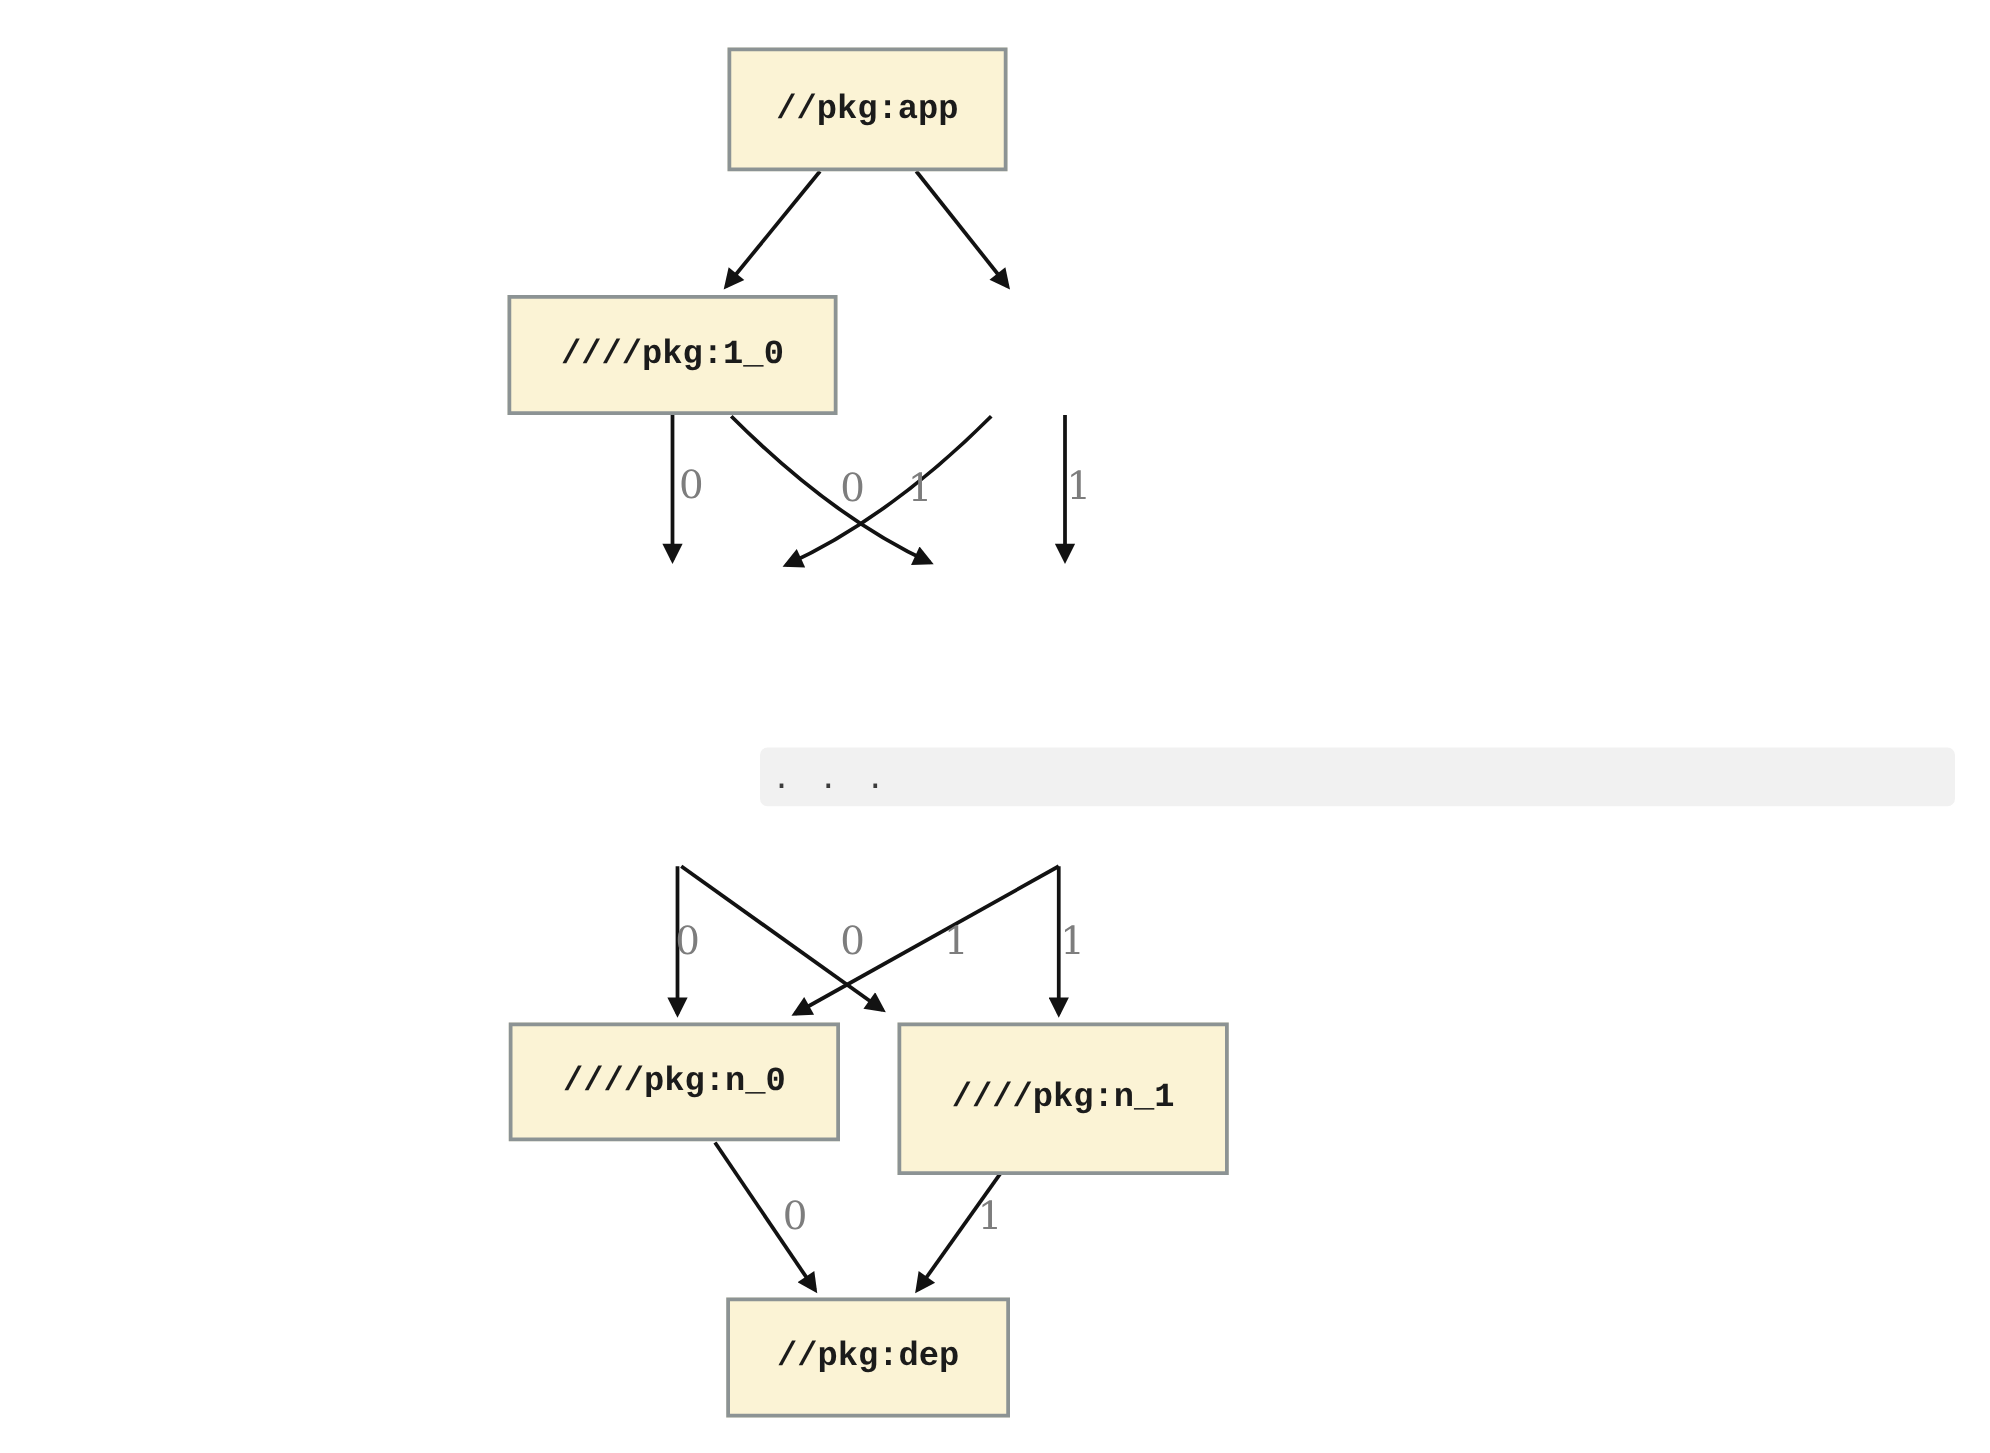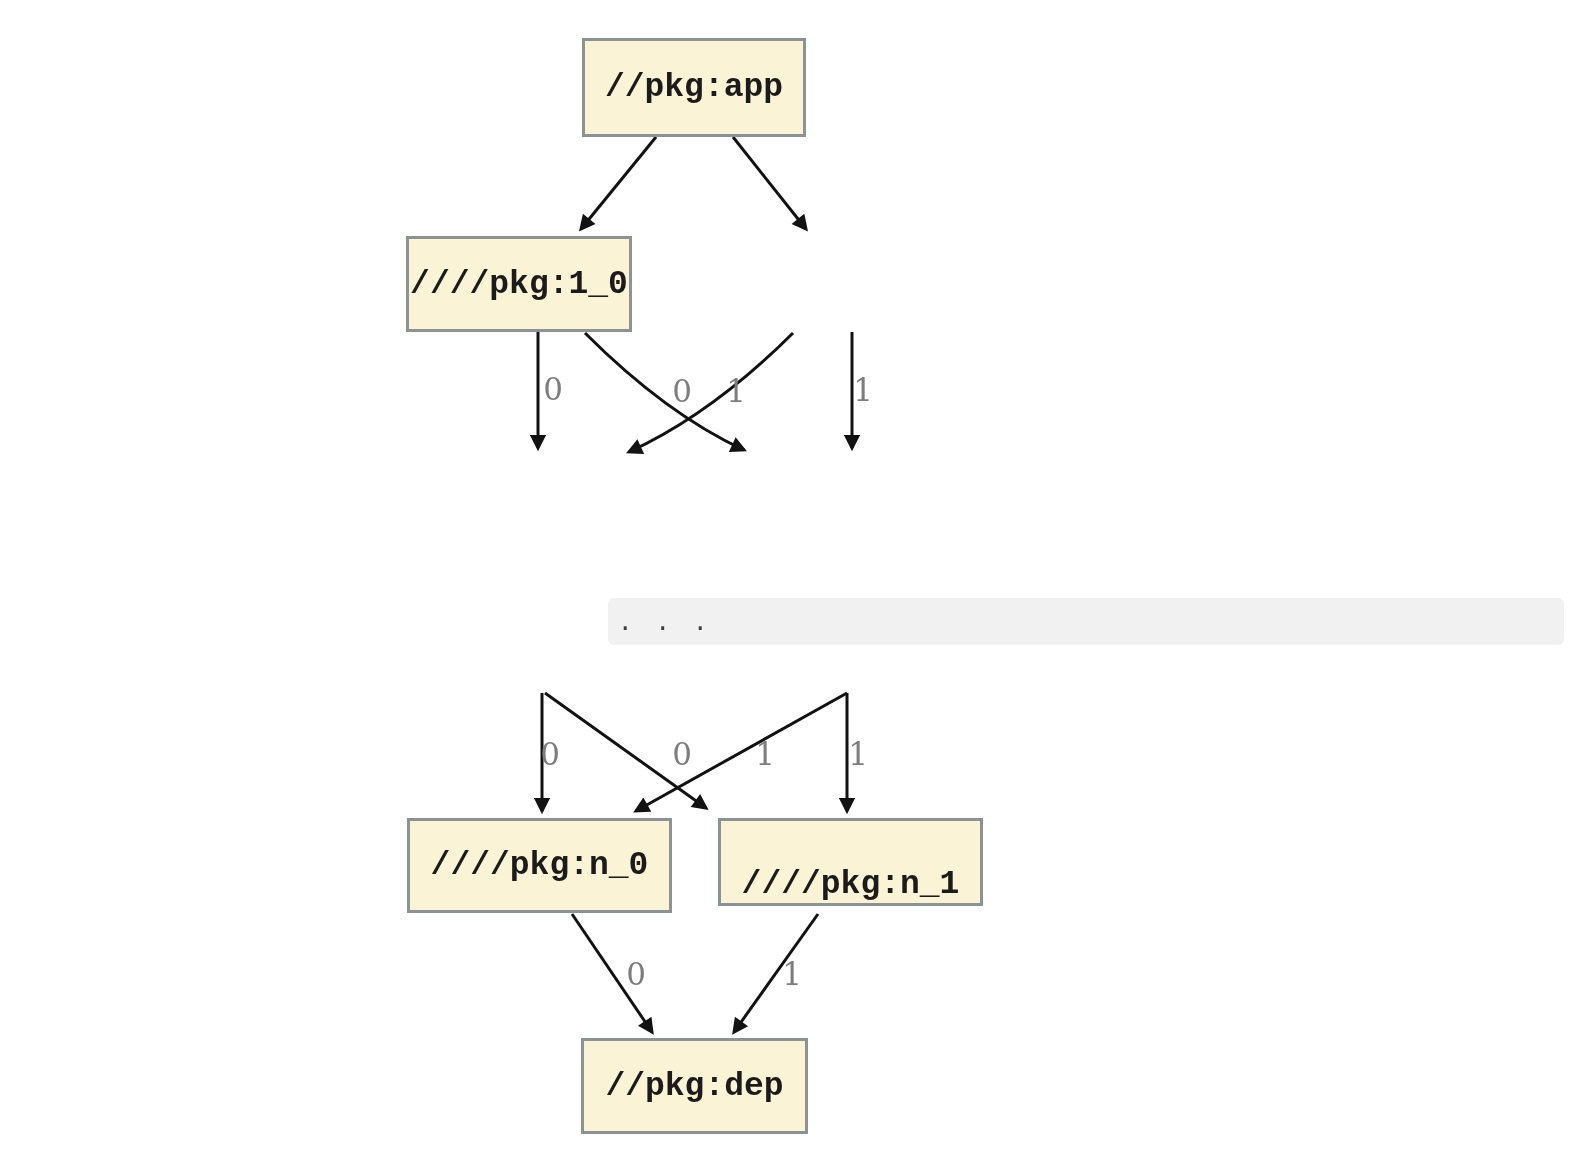--- a/index.html
+++ b/index.html
@@ -18,21 +18,21 @@
   .node {
     position: absolute;
     background: #fbf3d5;
     border: 3px solid #8c9394;
     box-sizing: border-box;
     display: flex;
     align-items: center;
     justify-content: center;
     font-family: "Liberation Mono", monospace;
     font-weight: bold;
-    font-size: 33px;
+    font-size: 27px;
     color: #1b1b1b;
     white-space: nowrap;
   }
   .edge-label {
     position: absolute;
     transform: translate(-50%, -50%);
     font-family: "DejaVu Serif", serif;
     font-size: 31px;
     color: #7d7d7d;
     line-height: 1;
@@ -88,36 +88,36 @@
     <path d="M847,693 L636,811" marker-end="url(#ah)"></path>
     <path d="M847,693 L847,811" marker-end="url(#ah)"></path>
     <path d="M572,914 L652,1032" marker-end="url(#ah)"></path>
     <path d="M818,914 L734,1032" marker-end="url(#ah)"></path>
   </svg>
 
   <div class="node" style="left:582px; top:38px; width:224px; height:99px;">
     <span>//pkg:app</span>
   </div>
 
-  <div class="node" style="left:406px; top:236px; width:226px; height:96px;text-align:center;">
+  <div class="node" style="left:406px; top:236px; width:264px; height:96px;text-align:center;">
     <span>////pkg:1_0</span>
   </div>
 
 
 
 
   <div class="ellipsis-band">
     <span>. . .</span>
   </div>
 
   <div class="node" style="left:407px; top:818px; width:265px; height:95px;font-family:Liberation Mono, monospace;">
     <span>////pkg:n_0</span>
   </div>
 
-  <div class="node" style="left:718px; top:818px; width:265px; height:88px;align-items:flex-end;">
+  <div class="node" style="left:718px; top:818px; width:265px; height:122px;">
     <span>////pkg:n_1</span>
   </div>
 
   <div class="node" style="left:581px; top:1038px; width:227px; height:96px;">
     <span>//pkg:dep</span>
   </div>
 
   <div class="edge-label" style="left:553px; top:389px;">0</div>
   <div class="edge-label" style="left:682px; top:391px;">0</div>
   <div class="edge-label" style="left:736px; top:391px;">1</div>

